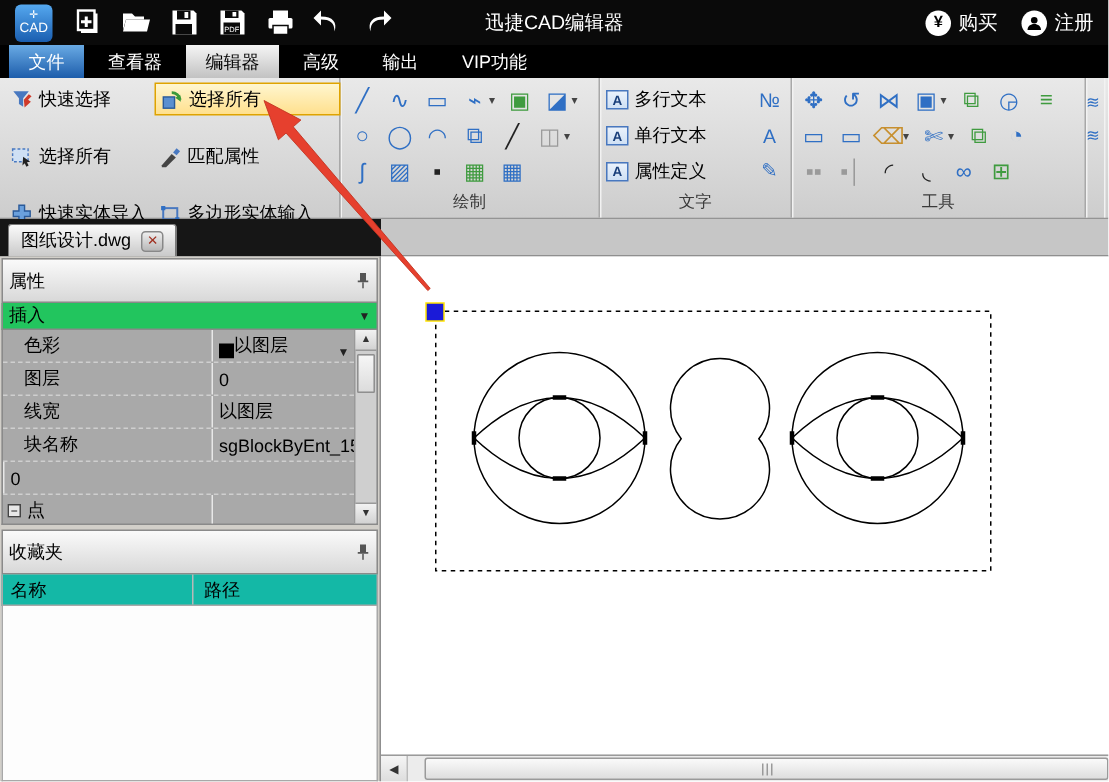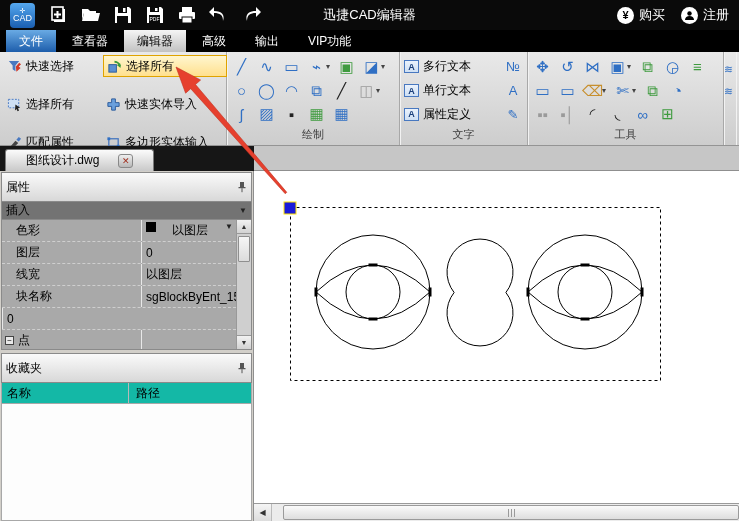--- a/index.html
+++ b/index.html
@@ -40,37 +40,37 @@
   .gicon{width:25px;height:22px;display:flex;align-items:center;justify-content:center;font-size:15px;color:#2f6fc4;flex:none}
   .gicon.green{color:#3f9b3f}.gicon.dark{color:#222}.gicon.gray{color:#9a9a9a}.gicon.orange{color:#c78f2e}
   .dd{font-size:8px;color:#444;margin-left:-3px;width:8px}
   .text-row{display:flex;align-items:center;height:24px;padding:0 4px;font-size:12px;gap:4px}
   .ticon{width:15px;height:13px;background:linear-gradient(#eaf2fc,#cfe0f4);border:1px solid #4878c0;color:#1a3f7a;font-size:9px;font-weight:bold;display:flex;align-items:center;justify-content:center;flex:none}
   .text-mini{margin-left:auto;width:20px;text-align:center;font-size:13px;color:#2f6fc4}
 
   
   .tabstrip{height:25px;display:flex}
   .tabs-left{width:254px;background:#161616;display:flex;align-items:flex-end;padding-left:5px}
-  .doc-tab{height:22px;background:linear-gradient(#fbfbfb,#c9c9c9);border:1px solid #7a7a7a;border-bottom:none;border-radius:3px 3px 0 0;display:flex;align-items:center;gap:19px;padding:0 20px;font-size:12px}
+  .doc-tab{height:22px;background:linear-gradient(#fbfbfb,#c9c9c9);border:1px solid #7a7a7a;border-bottom:none;border-radius:3px 3px 0 0;display:flex;align-items:center;gap:7px;padding:0 8px;font-size:12px}
   .tab-close{width:15px;height:14px;border:1px solid #888;border-radius:3px;background:linear-gradient(#eee,#b8b8b8);color:#a03020;font-size:9px;font-weight:bold;display:flex;align-items:center;justify-content:center;cursor:pointer}
   .tabs-right{flex:1;background:#c6c6c6;border-bottom:1px solid #8f8f8f}
 
   
   .main{display:flex;height:350px}
   .sidebar{width:254px;background:#d2cfc9;border-right:1px solid #8f8f8f;display:flex;flex-direction:column;padding:1px 1px 0}
   .phead{height:18px;background:linear-gradient(#fafafa,#d8d8d8);border:1px solid #8a8a8a;display:flex;align-items:center;justify-content:space-between;font-size:12px;padding:14px 4px;flex:none}
-  .combo{height:18px;background:#737373;border:1px solid #8a8a8a;border-top:none;display:flex;align-items:center;justify-content:space-between;font-size:12px;padding:0 4px;flex:none}
+  .combo{height:18px;background:#22c55e;border:1px solid #8a8a8a;border-top:none;display:flex;align-items:center;justify-content:space-between;font-size:12px;padding:0 4px;flex:none}
   .sarrow{font-size:8px;color:#222}
   .pgrid{height:130px;background:#a9a9a9;border:1px solid #8a8a8a;border-top:none;position:relative;flex:none;overflow:hidden}
   .prow{height:22px;display:flex;align-items:center;border-bottom:1px dashed #cfcfcf;font-size:12px;margin-right:15px}
   .pname{width:139px;padding-left:14px;display:flex;align-items:center;gap:4px;flex:none}
   .pname.group{padding-left:3px}
   .expander{width:9px;height:9px;border:1px solid #444;background:#e8e8e8;font-size:8px;line-height:7px;text-align:center;flex:none}
   .pdiv{width:1px;align-self:stretch;background:#e8e8e8;flex:none}
-  .pval{flex:1;padding-left:4px;display:flex;align-items:flex-start;gap:16px;overflow:hidden;white-space:nowrap}
+  .pval{flex:1;padding-left:4px;display:flex;align-items:flex-end;gap:0;overflow:hidden;white-space:nowrap}
   .swatch{width:10px;height:10px;background:#000;flex:none}
   .pval .sarrow{margin-left:auto;margin-right:3px}
   .pscroll{position:absolute;right:0;top:0;bottom:0;width:15px;background:#cfcfcf;border-left:1px solid #999;display:flex;flex-direction:column;align-items:center}
   .sbtn{width:14px;height:14px;background:linear-gradient(#f2f2f2,#d2d2d2);border-bottom:1px solid #999;font-size:7px;display:flex;align-items:center;justify-content:center;color:#333;flex:none}
   .sbtn.bottom{margin-top:auto;border-bottom:none;border-top:1px solid #999}
   .sthumb{width:12px;height:26px;background:linear-gradient(#f6f6f6,#dcdcdc);border:1px solid #8f8f8f;margin-top:2px;border-radius:1px}
   .favhead{margin-top:3px}
   .favcols{height:21px;background:#14b8a6;border:1px solid #a8a8a8;border-top:none;display:flex;align-items:center;font-size:12px;flex:none}
   .favc1{width:126px;padding-left:5px}
   .favdiv{width:1px;height:100%;background:#b8b8b8}
@@ -192,30 +192,30 @@
       </div>
       <div class="sel-btn">
         <svg width="15" height="15" viewBox="0 0 16 16">
             <rect x="1.5" y="2.5" width="11" height="9" fill="#cfe0f4" stroke="#4878c0" stroke-dasharray="2 1.5"></rect>
             <path d="M9 8l5 3.5-2.3.4 1.2 2.4-1.6.8-1.2-2.4-1.6 1.6z" fill="#222"></path>
           </svg>
         <span>选择所有</span>
       </div>
       <div class="sel-btn">
         <svg width="15" height="15" viewBox="0 0 16 16">
-            <path d="M6 2h4v4h4v4h-4v4H6v-4H2V6h4z" fill="#6aa0dd" stroke="#2a5a9a"></path>
-          </svg>
-        <span>快速实体导入</span>
-      </div>
-      <div class="sel-btn">
-        <svg width="15" height="15" viewBox="0 0 16 16">
             <path d="M2 14l7-8 3 2.5-7 7H2z" fill="#444"></path>
             <path d="M10 5l2.5-3 2.5 2-2.5 3z" fill="#4878c0"></path>
           </svg>
         <span>匹配属性</span>
+      </div>
+      <div class="sel-btn">
+        <svg width="15" height="15" viewBox="0 0 16 16">
+            <path d="M6 2h4v4h4v4h-4v4H6v-4H2V6h4z" fill="#6aa0dd" stroke="#2a5a9a"></path>
+          </svg>
+        <span>快速实体导入</span>
       </div>
       <div class="sel-btn">
         <svg width="15" height="15" viewBox="0 0 16 16">
             <rect x="3" y="4" width="10" height="8" fill="none" stroke="#4878c0" stroke-width="1.4"></rect>
             <rect x="1.5" y="2.5" width="3" height="3" fill="#2f6fc4"></rect>
             <rect x="11.5" y="10.5" width="3" height="3" fill="#2f6fc4"></rect>
           </svg>
         <span>多边形实体输入</span>
       </div>
     </div>

